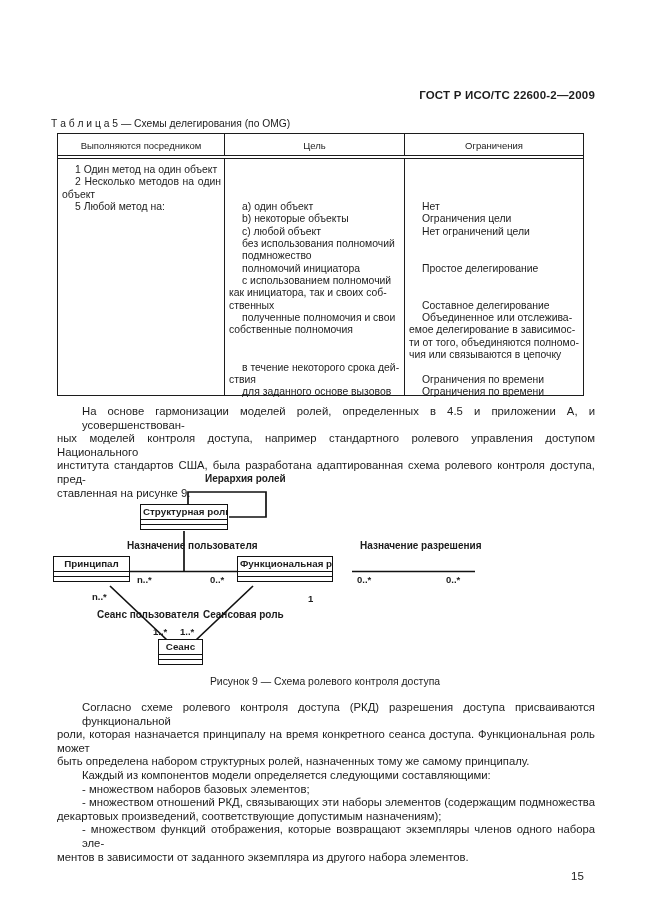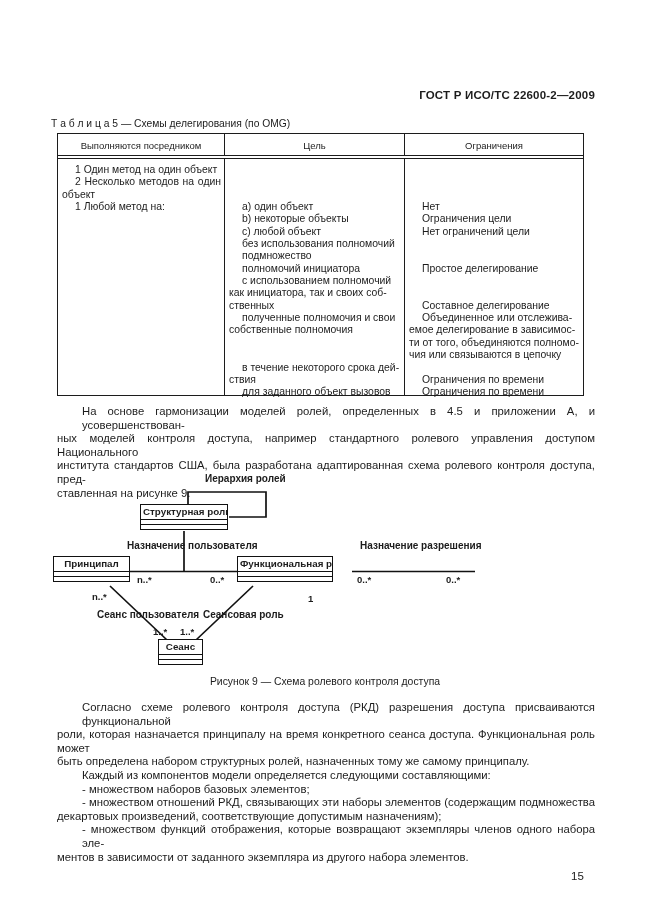--- a/index.html
+++ b/index.html
@@ -55,42 +55,42 @@
     <div class="thead">
       <div class="th co1">Выполняются посредником</div>
       <div class="th co2">Цель</div>
       <div class="th co3">Ограничения</div>
     </div>
     <div class="tbody">
       <div class="td co1">
           <div class="ln ind">1 Один метод на один объект</div>
           <div class="ln ind just">2 Несколько методов на один</div>
           <div class="ln">объект</div>
-          <div class="ln ind">1 Любой метод на:</div>
+          <div class="ln ind">5 Любой метод на:</div>
         </div>
       <div class="td co2">
           <div class="ln">&nbsp;</div>
           <div class="ln">&nbsp;</div>
           <div class="ln">&nbsp;</div>
           <div class="ln ind">a) один объект</div>
           <div class="ln ind">b) некоторые объекты</div>
           <div class="ln ind">c) любой объект</div>
           <div class="ln ind">без использования полномочий</div>
           <div class="ln ind">подмножество</div>
           <div class="ln ind">полномочий инициатора</div>
           <div class="ln ind">с использованием полномочий</div>
           <div class="ln">как инициатора, так и своих соб-</div>
           <div class="ln">ственных</div>
           <div class="ln ind">полученные полномочия и свои</div>
           <div class="ln">собственные полномочия</div>
           <div class="ln">&nbsp;</div>
           <div class="ln">&nbsp;</div>
           <div class="ln ind">в течение некоторого срока дей-</div>
           <div class="ln">ствия</div>
-          <div class="ln ind">для заданного объект вызовов</div>
+          <div class="ln ind">для заданного основе вызовов</div>
         </div>
       <div class="td co3">
           <div class="ln">&nbsp;</div>
           <div class="ln">&nbsp;</div>
           <div class="ln">&nbsp;</div>
           <div class="ln ind">Нет</div>
           <div class="ln ind">Ограничения цели</div>
           <div class="ln ind">Нет ограничений цели</div>
           <div class="ln">&nbsp;</div>
           <div class="ln">&nbsp;</div>

